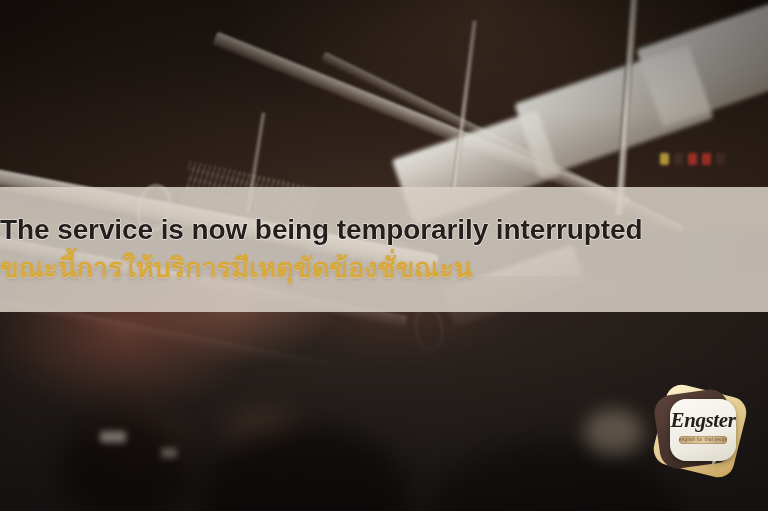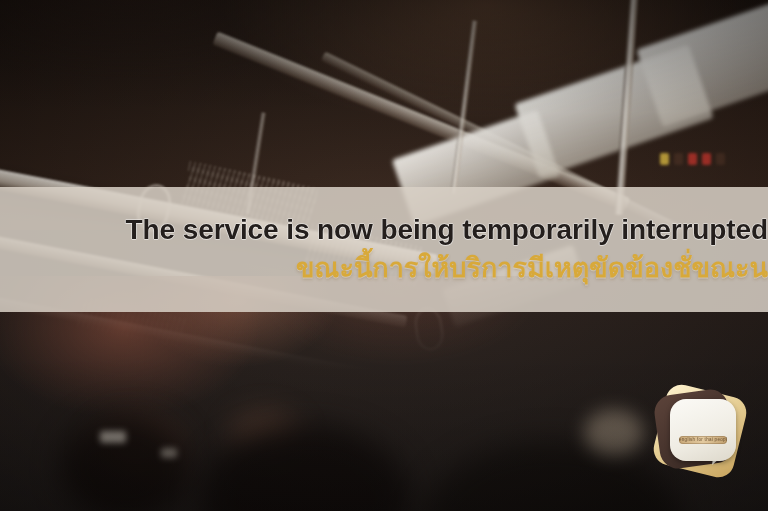--- a/index.html
+++ b/index.html
@@ -213,21 +213,21 @@
   .band {
     position: absolute;
     left: 0;
     top: 187px;
     width: 100%;
     height: 125px;
     background: rgba(216,209,198,0.86);
     box-shadow: 0 0 0 0 transparent;
     display: flex;
     flex-direction: column;
-    align-items: flex-end;
+    align-items: flex-start;
     justify-content: center;
   }
 
   .headline-en {
     margin: 0;
     font-family: "Liberation Sans Narrow", "Liberation Sans", sans-serif;
     font-weight: 700;
     font-size: 28px;
     letter-spacing: -0.1px;
     line-height: 1.05;
@@ -389,17 +389,18 @@
   <div class="band">
     <p class="headline-en">The service is now being temporarily interrupted</p>
     <p class="headline-th">ขณะนี้การให้บริการมีเหตุขัดข้องชั่ขณะน</p>
   </div>
 
   <div class="logo">
     <div class="logo-shape logo-gold"></div>
     <div class="logo-shape logo-brown"></div>
     <div class="logo-shape logo-tail"></div>
     <div class="logo-shape logo-bubble"></div>
+    <div class="logo-word">Engster</div>
     <div class="logo-bar"></div>
     <div class="logo-bar-text">english for thai people</div>
   </div>
 
 </div>
 
 </body></html>

